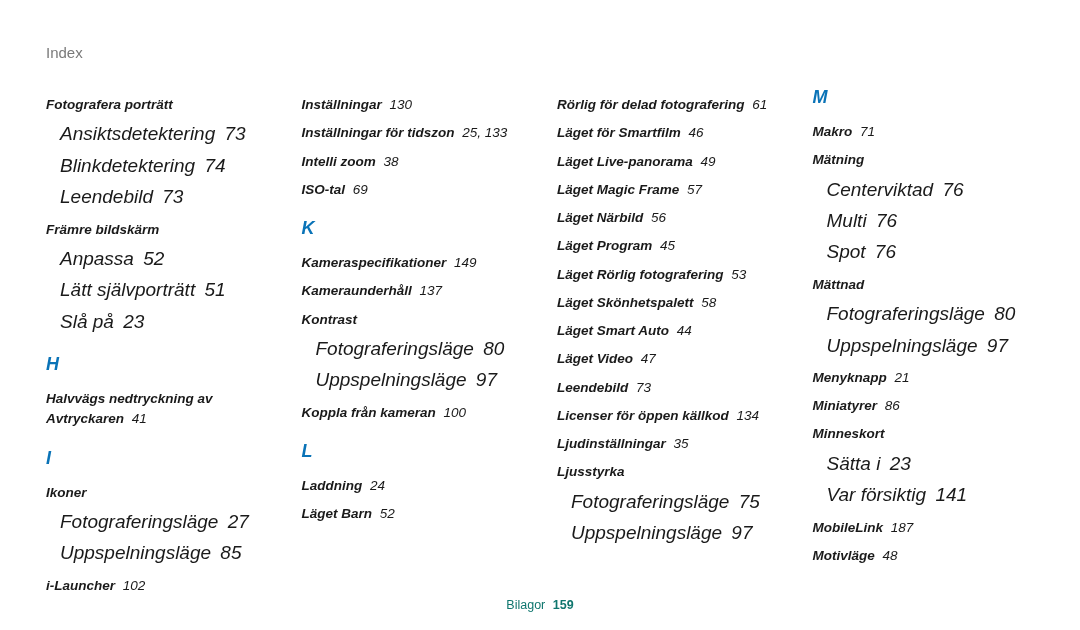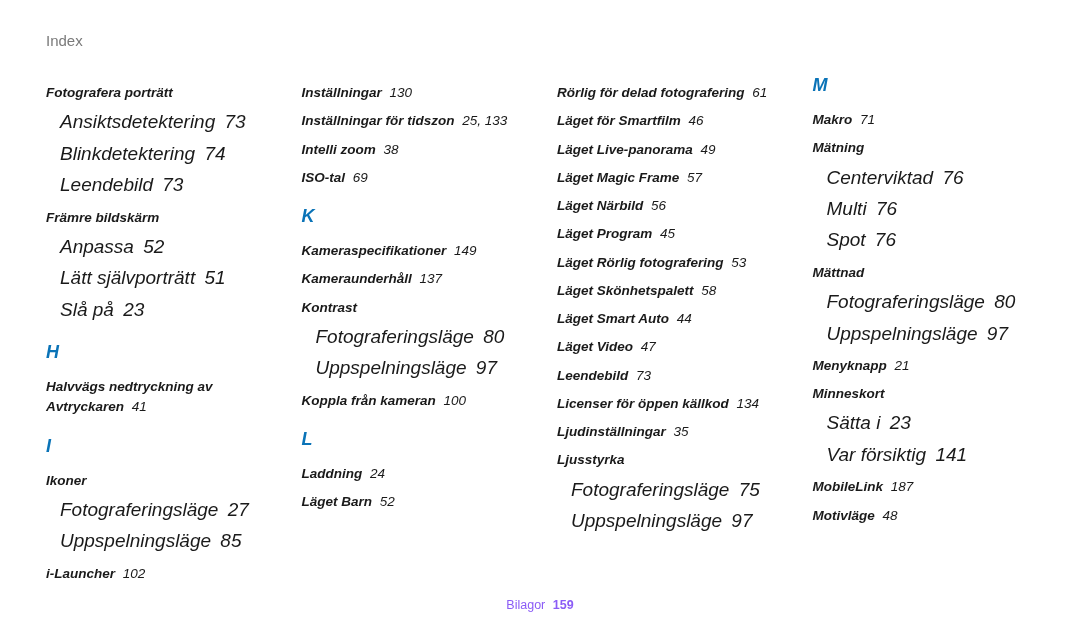--- a/index.html
+++ b/index.html
@@ -8,21 +8,21 @@
     width: 1080px;
     height: 630px;
     background: #fff;
     font-family: "Segoe UI", "Helvetica Neue", Arial, sans-serif;
     color: #1a1a1a;
   }
   .page {
     box-sizing: border-box;
     width: 1080px;
     height: 630px;
-    padding: 32px 46px 0 46px;
+    padding: 44px 46px 0 46px;
     position: relative;
   }
   .header {
     font-size: 15px;
     color: #7a7a7a;
     margin-bottom: 26px;
     font-weight: 400;
   }
   .columns {
     display: flex;
@@ -63,21 +63,21 @@
   .sub .page-num {
     margin-left: 4px;
   }
   .footer {
     position: absolute;
     bottom: 18px;
     left: 0;
     width: 100%;
     text-align: center;
     font-size: 12.5px;
-    color: #8b5cf6;
+    color: #0f766e;
   }
   .footer .pnum {
     font-weight: 700;
     margin-left: 4px;
   }
 </style>
 </head>
 <body>
 
 <div class="page">
@@ -140,20 +140,21 @@
         <div class="letter">M</div>
         <div class="entry"><span>Makro</span><span class="page-num"> 71</span></div>
         <div class="entry"><span>Mätning</span></div>
         <div class="sub"><span>Centerviktad</span><span class="page-num"> 76</span></div>
         <div class="sub"><span>Multi</span><span class="page-num"> 76</span></div>
         <div class="sub"><span>Spot</span><span class="page-num"> 76</span></div>
         <div class="entry"><span>Mättnad</span></div>
         <div class="sub"><span>Fotograferingsläge</span><span class="page-num"> 80</span></div>
         <div class="sub"><span>Uppspelningsläge</span><span class="page-num"> 97</span></div>
         <div class="entry"><span>Menyknapp</span><span class="page-num"> 21</span></div>
+        <div class="entry"><span>Miniatyrer</span><span class="page-num"> 86</span></div>
         <div class="entry"><span>Minneskort</span></div>
         <div class="sub"><span>Sätta i</span><span class="page-num"> 23</span></div>
         <div class="sub"><span>Var försiktig</span><span class="page-num"> 141</span></div>
         <div class="entry"><span>MobileLink</span><span class="page-num"> 187</span></div>
         <div class="entry"><span>Motivläge</span><span class="page-num"> 48</span></div>
       </div>
     </div>
 
   <div class="footer">
     <span>Bilagor</span>

